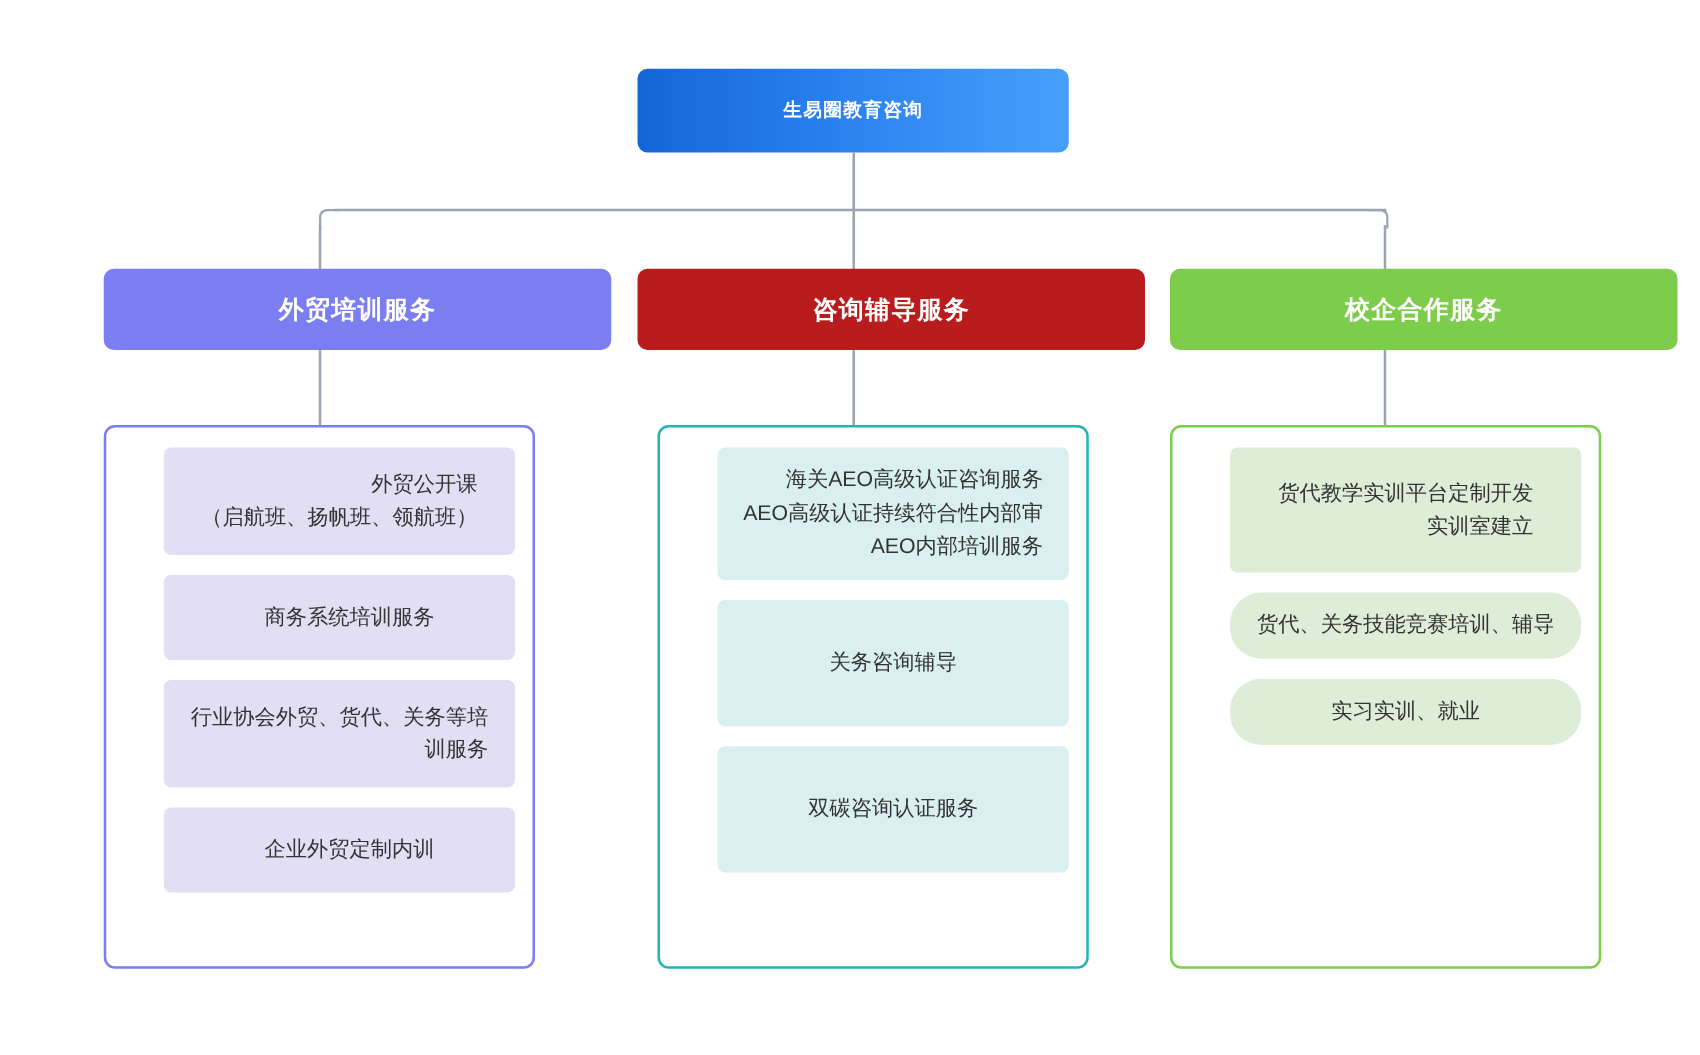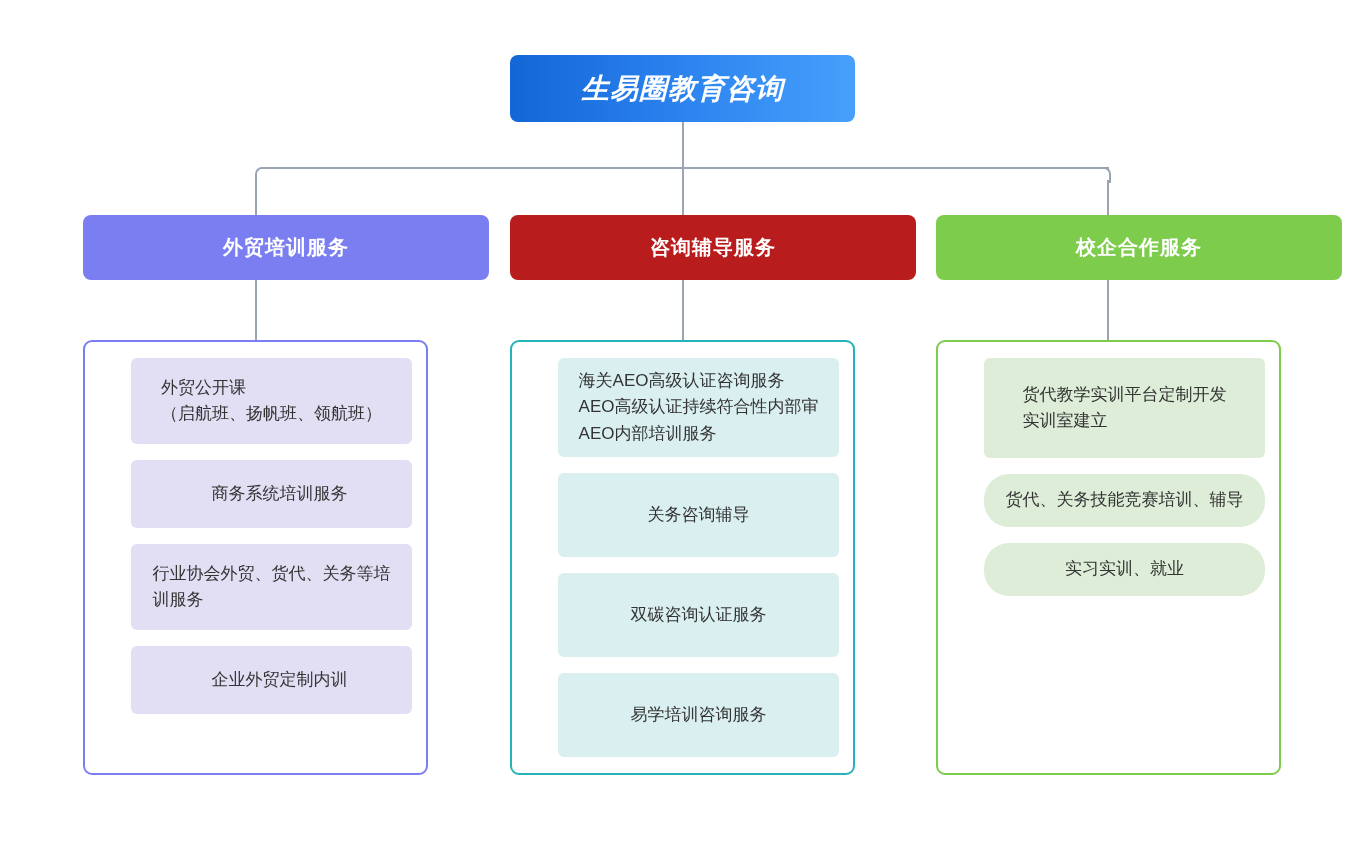--- a/index.html
+++ b/index.html
@@ -29,24 +29,23 @@
     height: 67px;
     border-radius: 8px;
     background: linear-gradient(90deg, #1366d6 0%, #2b82ef 48%, #46a0fb 100%);
     display: flex;
     align-items: center;
     justify-content: center;
     box-sizing: border-box;
   }
   .root-node .root-label {
     color: #ffffff;
-    font-size: 28px;
+    font-size: 15px;
     font-weight: bold;
     letter-spacing: 1px;
-    font-style: italic;
   }
 
   
   .conn {
     position: absolute;
     background: #9aa5b1;
   }
   .conn-v { width: 2px; }
   .conn-h { height: 2px; }
 
@@ -96,30 +95,30 @@
     border-radius: 9px;
     border: 2px solid #7b7ef0;
     box-sizing: border-box;
     display: flex;
     flex-direction: column;
     justify-content: flex-start;
     padding: 16px 14px;
     gap: 16px;
   }
   .branch-container.col0 { left: 83px;  border-color: #7b7ef0; }
-  .branch-container.col1 { left: 510px; border-color: #23b3b8; }
+  .branch-container.col1 { left: 526px; border-color: #23b3b8; }
   .branch-container.col2 { left: 936px; border-color: #7ecc4c; }
 
   
   .item-card {
     border-radius: 6px;
     display: flex;
     align-items: center;
     justify-content: center;
-    text-align: left;
+    text-align: right;
     box-sizing: border-box;
     padding: 10px 12px;
     font-size: 17px;
     line-height: 1.55;
     color: #333333;
     white-space: pre-line;
     margin-left: 32px;
   }
   .col0 .item-card { background: #e2dff5; }
   .col1 .item-card { background: #daeff0; }
@@ -179,21 +178,20 @@
 训服务</div>
     <div class="item-card h-single">企业外贸定制内训</div>
   </div>
 
   <div class="branch-container col1">
     <div class="item-card h-multi3">海关AEO高级认证咨询服务
 AEO高级认证持续符合性内部审
 AEO内部培训服务</div>
     <div class="item-card h-single">关务咨询辅导</div>
     <div class="item-card h-single">双碳咨询认证服务</div>
-    <div class="item-card h-single">易学培训咨询服务</div>
   </div>
 
   <div class="branch-container col2">
     <div class="item-card h-multi2">货代教学实训平台定制开发
 实训室建立</div>
     <div class="item-card h-single">货代、关务技能竞赛培训、辅导</div>
     <div class="item-card h-single">实习实训、就业</div>
   </div>
 
 </div>

